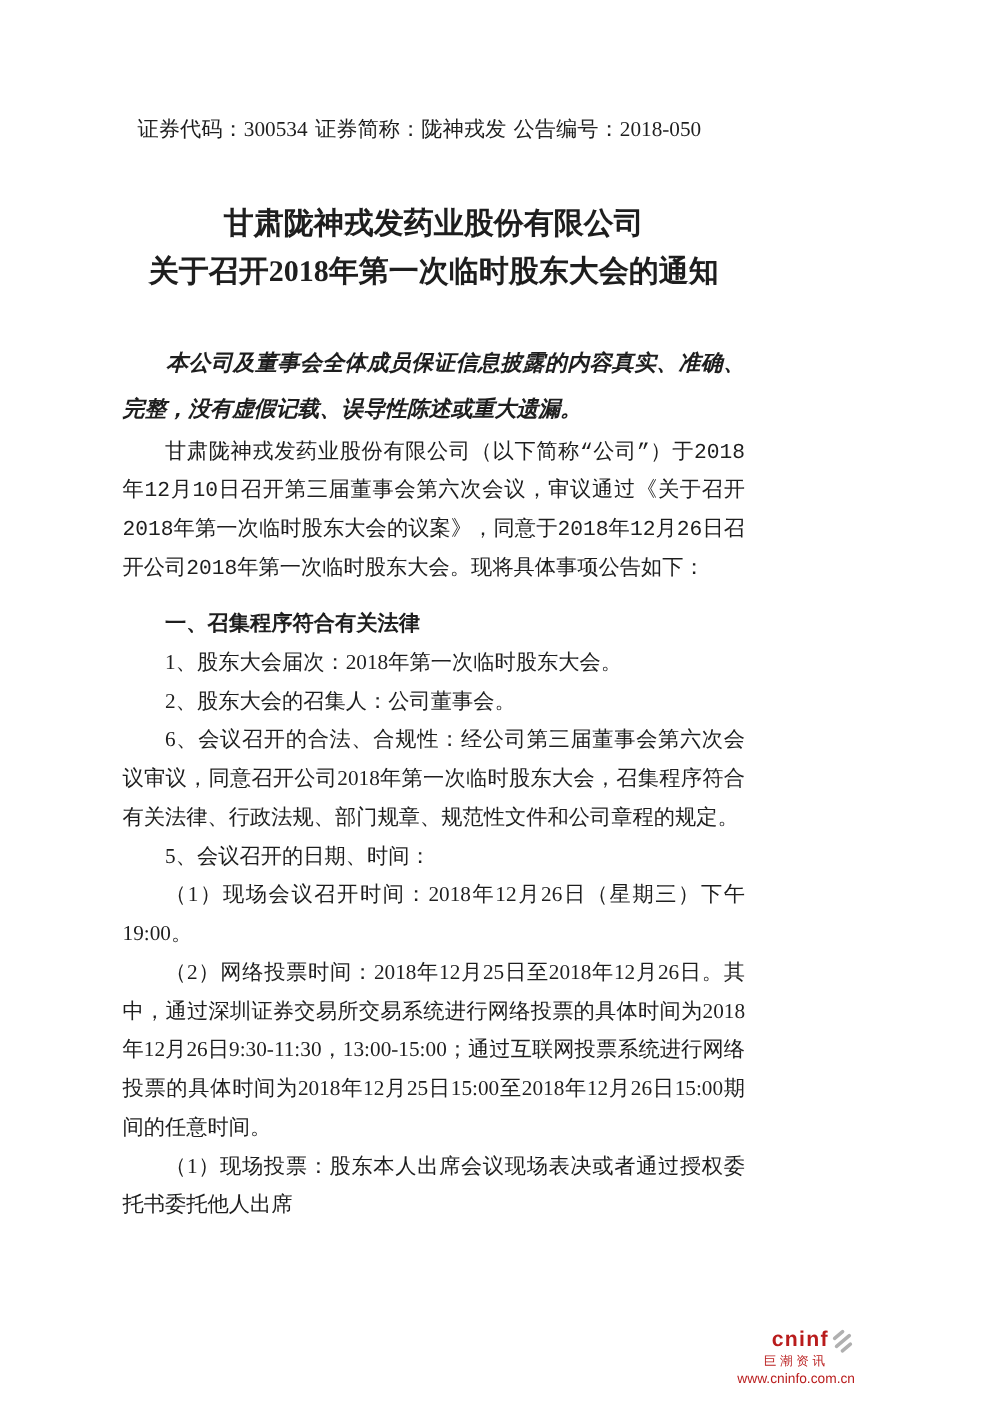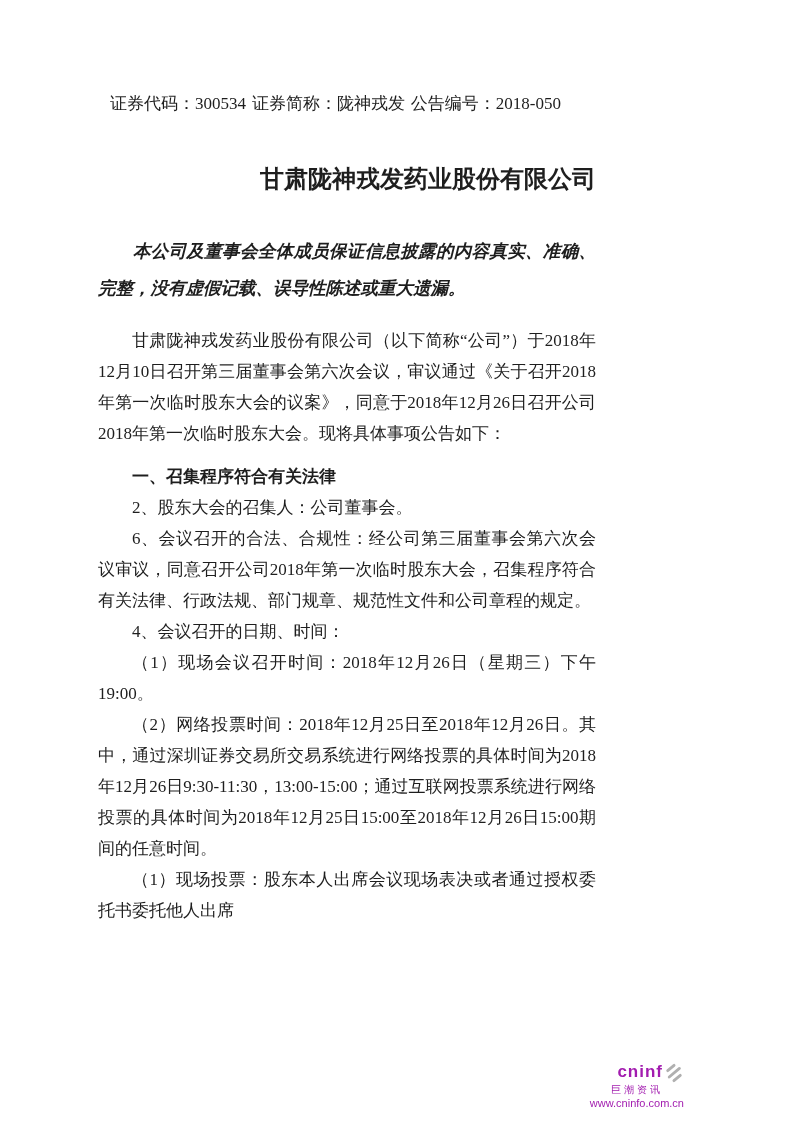--- a/index.html
+++ b/index.html
@@ -17,21 +17,21 @@
   .doc-header {
     display: flex;
     justify-content: space-between;
     font-size: 17px;
     line-height: 24px;
     margin: 0 35px 0 12px;
     white-space: nowrap;
   }
   .doc-title {
     margin: 44px 0 0 0;
-    text-align: right;
+    text-align: center;
     font-weight: 700;
     font-size: 24px;
     line-height: 39px;
   }
   .doc-title .title-line { display: block; }
   .disclaimer {
     margin: 34px 0 0 0;
     font-size: 17.5px;
     font-weight: 700;
     line-height: 37px;
@@ -39,34 +39,34 @@
     text-indent: 2em;
     font-style: italic;
   }
   .body-para {
     margin: 0;
     font-size: 17px;
     line-height: 31px;
     text-align: justify;
     text-indent: 2em;
   }
-  .intro { margin-top: 18px; }
+  .intro { margin-top: 1px; font-family: Liberation Mono, monospace; }
   .section-heading {
     margin: 12px 0 0 0;
     font-weight: 700;
     font-size: 17px;
     line-height: 31px;
     text-indent: 2em;
   }
   .footer-logo {
     position: absolute;
     right: 10px;
     bottom: 12px;
     text-align: right;
-    color: #a21caf;
+    color: #b91c1c;
     font-family: "Liberation Sans", "DejaVu Sans", sans-serif;
     line-height: 1.2;
   }
   .logo-row {
     display: flex;
     align-items: center;
     justify-content: flex-end;
     gap: 1px;
     font-weight: 700;
     font-size: 17px;
@@ -82,31 +82,33 @@
 <div class="page">
 
   <div class="doc-header">
     <span>证券代码：300534</span>
     <span>证券简称：陇神戎发</span>
     <span>公告编号：2018-050</span>
   </div>
 
   <h1 class="doc-title">
     <span class="title-line">甘肃陇神戎发药业股份有限公司</span>
+    <span class="title-line">关于召开2018年第一次临时股东大会的通知</span>
   </h1>
 
   <p class="disclaimer">本公司及董事会全体成员保证信息披露的内容真实、准确、完整，没有虚假记载、误导性陈述或重大遗漏。</p>
 
   <p class="body-para intro">甘肃陇神戎发药业股份有限公司（以下简称“公司”）于2018年12月10日召开第三届董事会第六次会议，审议通过《关于召开2018年第一次临时股东大会的议案》，同意于2018年12月26日召开公司2018年第一次临时股东大会。现将具体事项公告如下：</p>
 
   <p class="section-heading">一、召集程序符合有关法律</p>
 
+  <p class="body-para">1、股东大会届次：2018年第一次临时股东大会。</p>
   <p class="body-para">2、股东大会的召集人：公司董事会。</p>
   <p class="body-para">6、会议召开的合法、合规性：经公司第三届董事会第六次会议审议，同意召开公司2018年第一次临时股东大会，召集程序符合有关法律、行政法规、部门规章、规范性文件和公司章程的规定。</p>
-  <p class="body-para">4、会议召开的日期、时间：</p>
+  <p class="body-para">5、会议召开的日期、时间：</p>
   <p class="body-para">（1）现场会议召开时间：2018年12月26日（星期三）下午19:00。</p>
   <p class="body-para">（2）网络投票时间：2018年12月25日至2018年12月26日。其中，通过深圳证券交易所交易系统进行网络投票的具体时间为2018年12月26日9:30-11:30，13:00-15:00；通过互联网投票系统进行网络投票的具体时间为2018年12月25日15:00至2018年12月26日15:00期间的任意时间。</p>
   <p class="body-para">（1）现场投票：股东本人出席会议现场表决或者通过授权委托书委托他人出席</p>
 
   <div class="footer-logo">
     <div class="logo-row">
       <span>cninf</span>
       <span class="logo-icon">
         <svg width="20" height="20" viewBox="0 0 24 24" aria-hidden="true">
           <g transform="rotate(-40 12 12)" stroke="#b0b0b0" stroke-width="3.4" stroke-linecap="round" fill="none">

